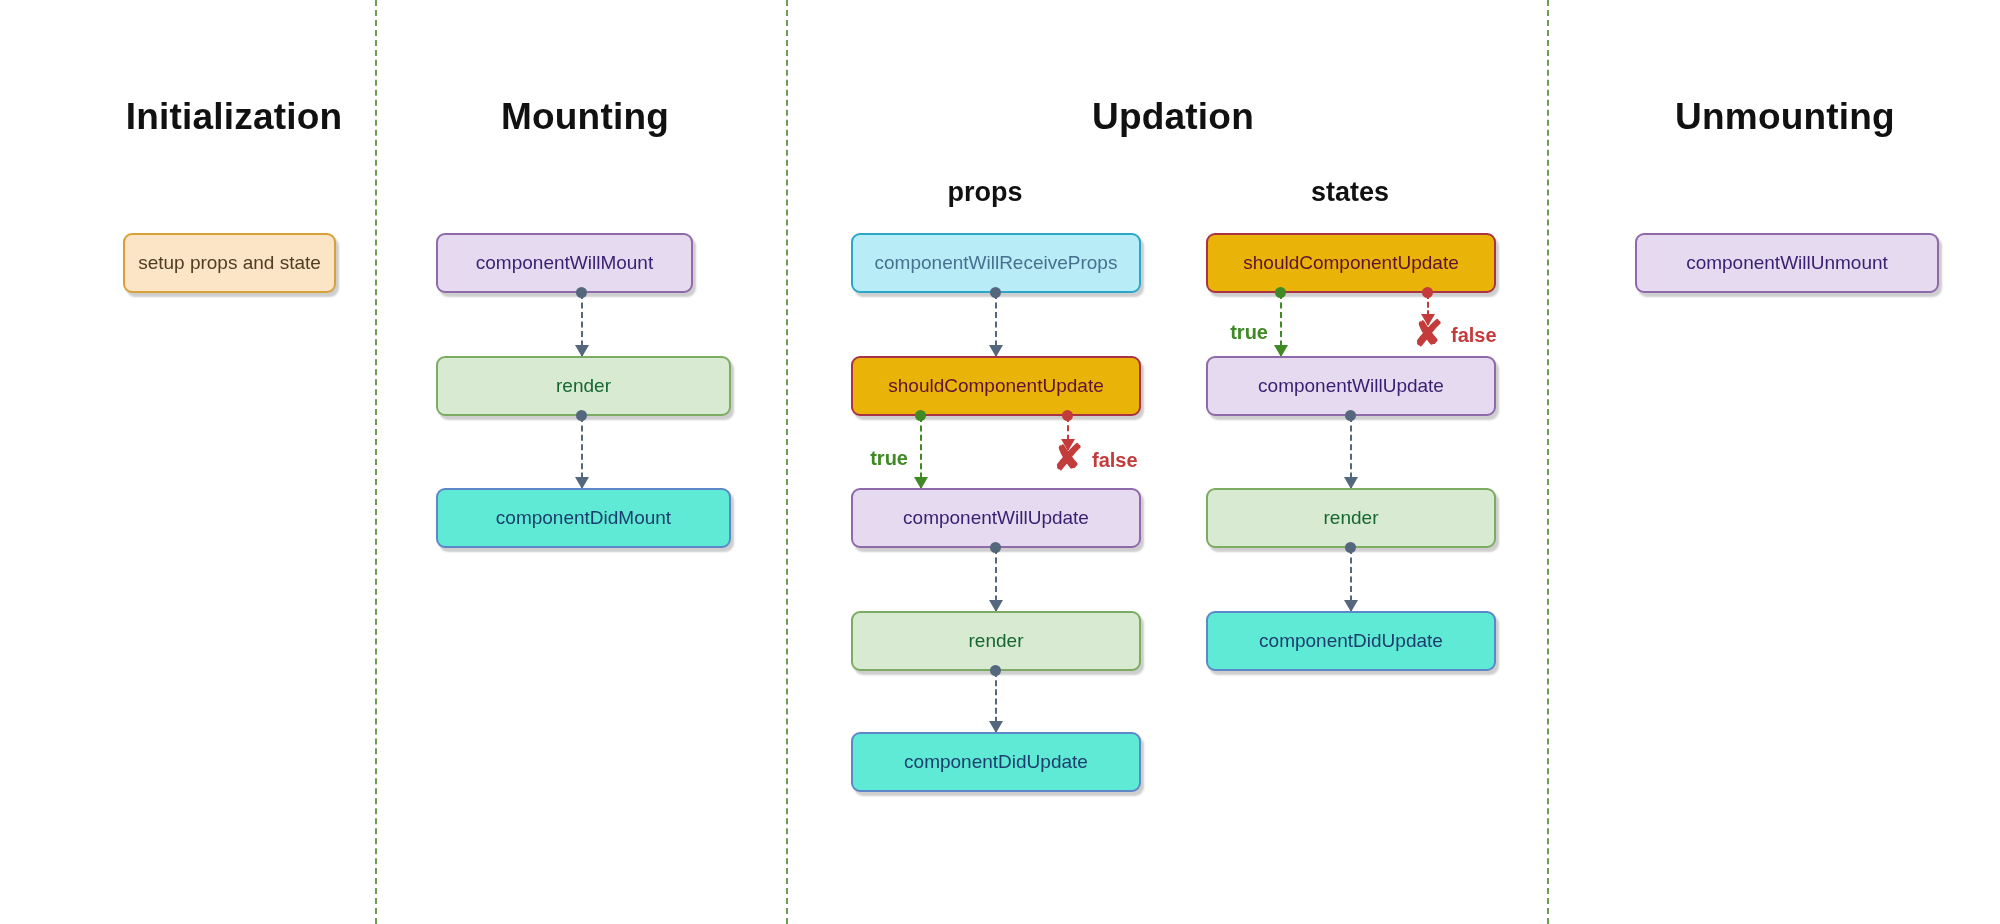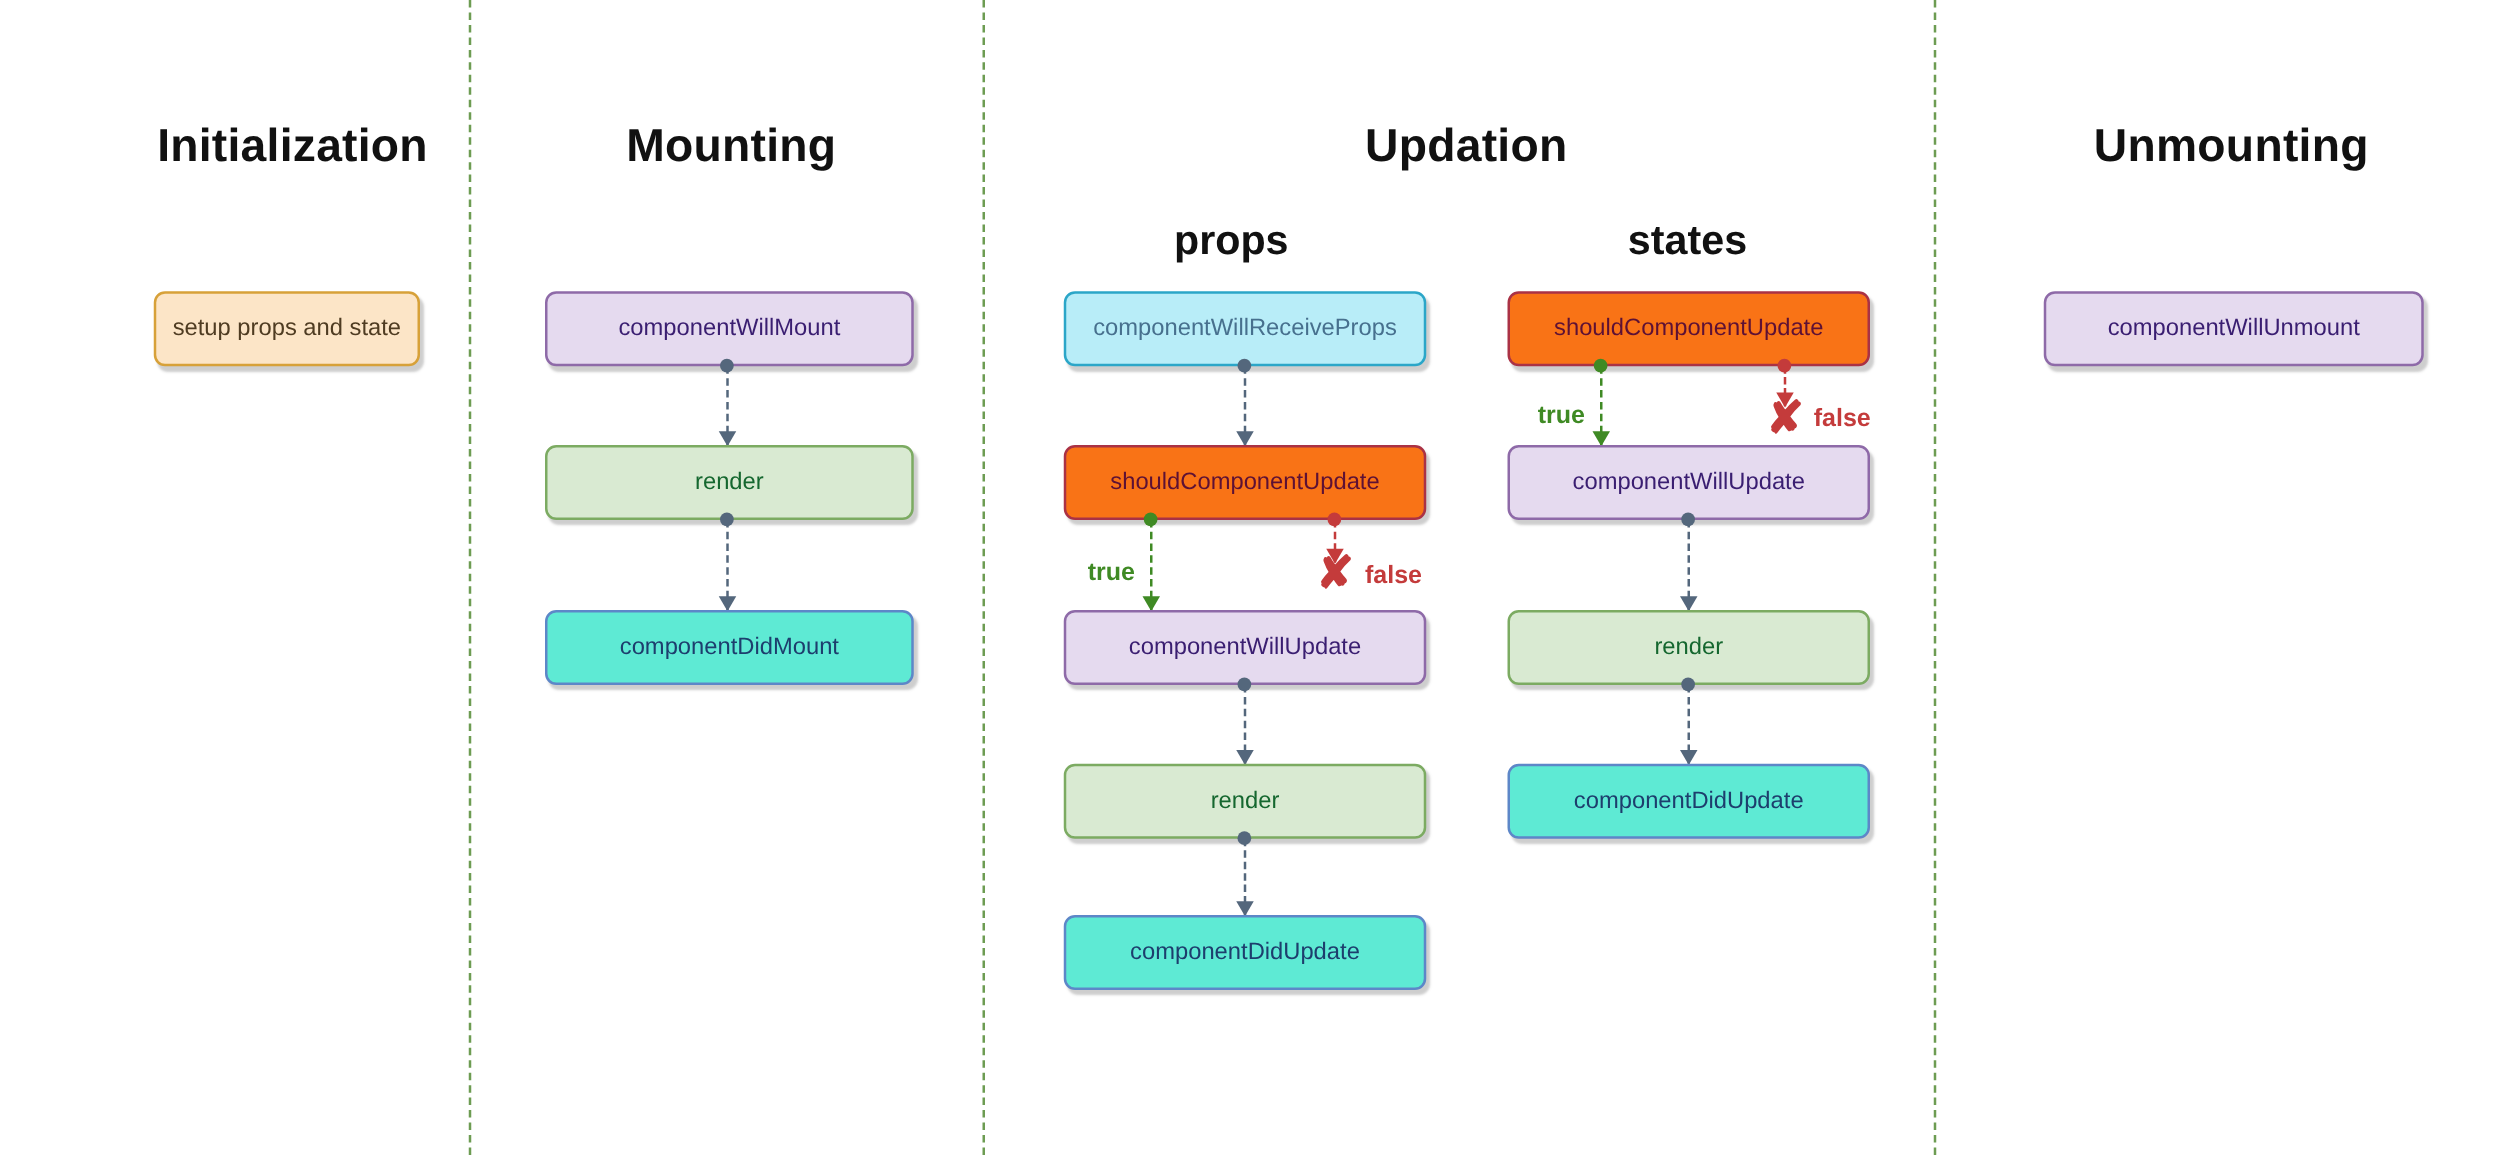--- a/index.html
+++ b/index.html
@@ -16,38 +16,38 @@
   }
 
   
   .phase-title{
     position:absolute;height:46px;line-height:46px;
     font-size:37px;font-weight:bold;color:#111111;
     text-align:center;letter-spacing:0.2px;
   }
   .sub-title{
     position:absolute;height:32px;line-height:32px;
-    font-size:33px;font-weight:bold;color:#111111;text-align:center;
+    font-size:27px;font-weight:bold;color:#111111;text-align:center;
   }
 
   
   .node{
     position:absolute;height:60px;box-sizing:border-box;
     border-radius:9px;border:2px solid;
     display:flex;align-items:center;justify-content:center;
     font-size:19px;
     box-shadow:3px 4px 2px rgba(125,125,125,0.38);
   }
   .node span{white-space:nowrap;}
   .node.orange{background:#fce5c7;border-color:#d7a139;color:#4f3c22;}
   .node.purple{background:#e5daef;border-color:#8e6aa8;color:#3a1e71;}
   .node.green {background:#d9ead2;border-color:#7cab62;color:#15672f;}
   .node.blue  {background:#5eead4;border-color:#5d87c8;color:#1d3e6d;}
   .node.cyan  {background:#b8edf8;border-color:#2ba6c8;color:#47708e;}
-  .node.red   {background:#f97316;border-color:#aa3245;color:#5d1135;}
+  .node.red   {background:#eab308;border-color:#aa3245;color:#5d1135;}
 
   
   .varrow{position:absolute;width:0;border-left:2px dashed #54677c;}
   .varrow .dot{
     position:absolute;left:-7px;top:-6px;width:11px;height:11px;
     border-radius:50%;background:#54677c;
   }
   .varrow .head{
     position:absolute;left:-8px;bottom:-1px;width:0;height:0;
     border-left:7px solid transparent;border-right:7px solid transparent;
@@ -83,21 +83,21 @@
   <div class="phase-title" style="left:995px;top:94px;width:300px">Updation</div>
   <div class="phase-title" style="left:1607px;top:94px;width:300px">Unmounting</div>
 
   <div class="sub-title" style="left:887px;top:176px;width:140px">props</div>
   <div class="sub-title" style="left:1252px;top:176px;width:140px">states</div>
 
   <div class="node orange" style="left:95px;top:233px;width:213px">
     <span>setup props and state</span>
   </div>
 
-  <div class="node purple" style="left:408px;top:233px;width:295px">
+  <div class="node purple" style="left:408px;top:233px;width:257px">
     <span>componentWillMount</span>
   </div>
   <div class="varrow" style="left:553px;top:293px;height:63px">
     <span class="dot"></span>
     <span class="head"></span>
   </div>
   <div class="node green" style="left:408px;top:356px;width:295px">
     <span>render</span>
   </div>
   <div class="varrow" style="left:553px;top:416px;height:72px">

